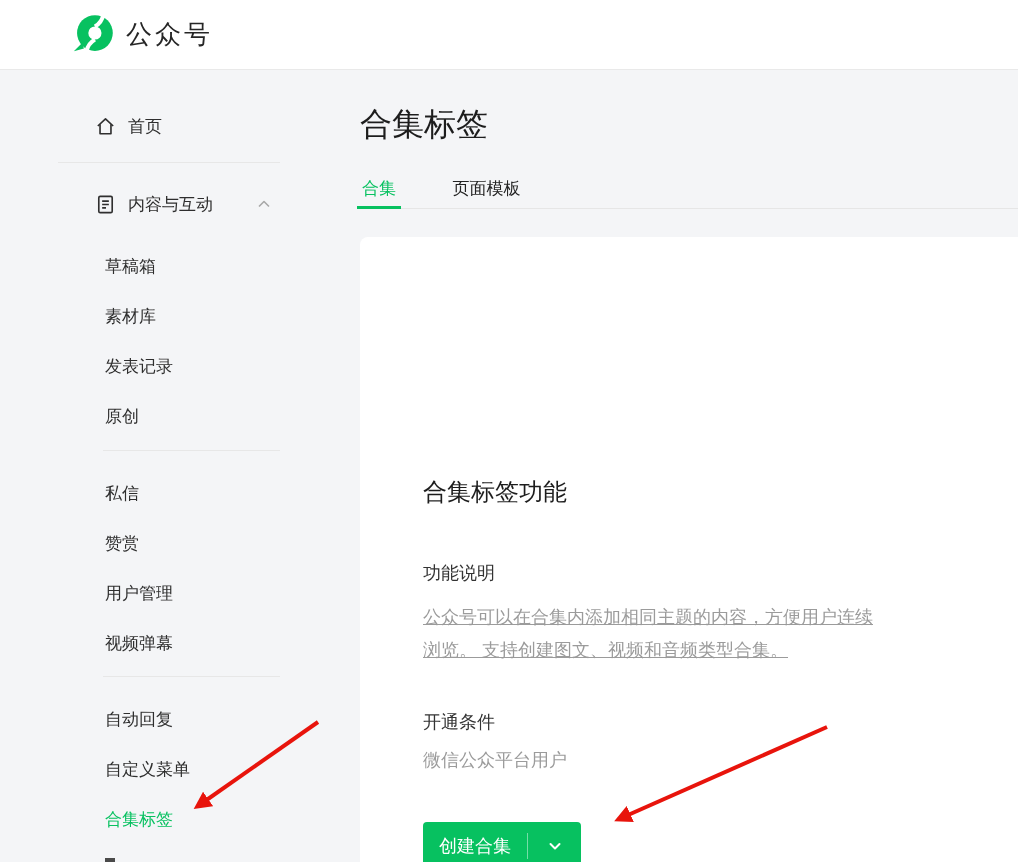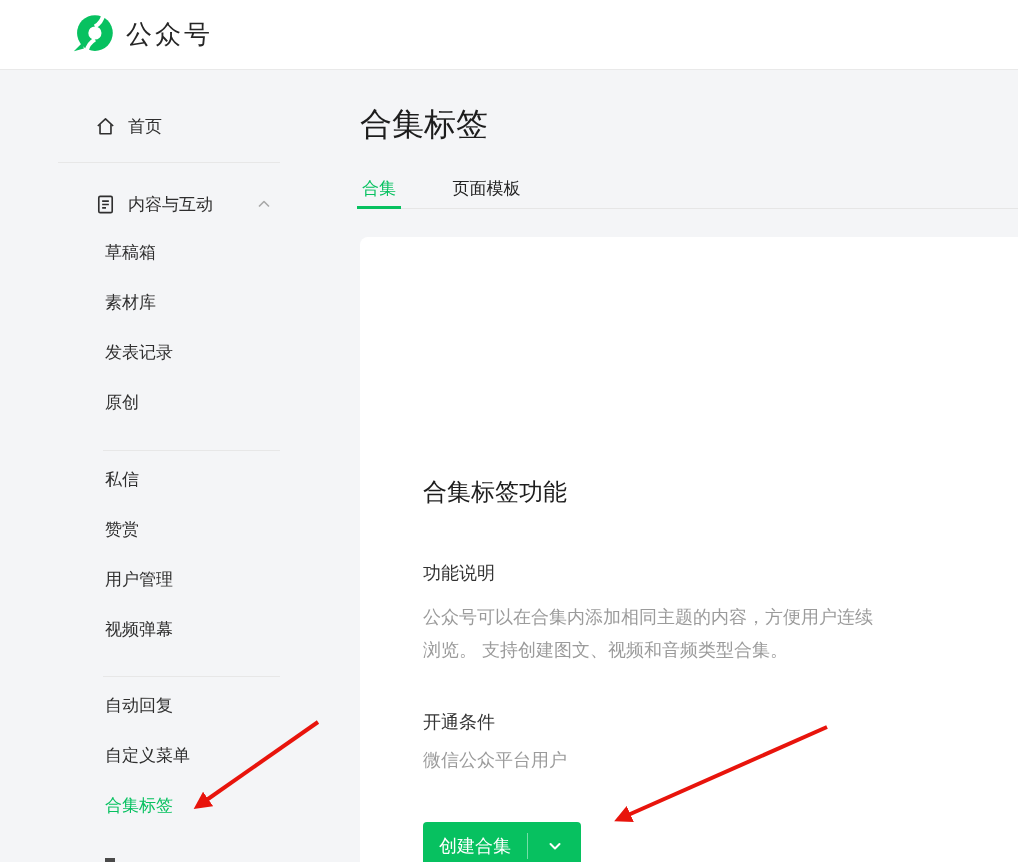--- a/index.html
+++ b/index.html
@@ -33,21 +33,21 @@
   .side-row .icon{width:24px;height:24px;margin-right:11px;display:flex;align-items:center;justify-content:center;}
   .side-row .chev{margin-left:auto;margin-right:66px;display:flex;}
   .divider{height:1px;background:var(--divider);margin-left:58px;width:222px;margin-top:11px;}
   .divider.inner{margin-left:103px;width:177px;}
   .divider.d2{margin-top:9px;}
   .divider.d3{margin-top:8px;}
   .side-row.section{margin-top:16px;}
   .sub-list{margin-top:12px;}
   .sub-list.g2,.sub-list.g3{margin-top:17px;}
   .sub-item{
-    display:flex;align-items:flex-start;height:50px;padding-left:105px;
+    display:flex;align-items:center;height:50px;padding-left:105px;
     font-size:17px;color:var(--text-dark);cursor:pointer;
   }
   .sub-item.active{color:var(--accent-green);}
   .sliver{margin:14px 0 0 105px;width:10px;height:4px;background:#4a4a4a;}
   
   .page-title{
     position:absolute;left:360px;top:104px;font-size:32px;line-height:40px;
     font-weight:400;color:#1d1d1d;margin:0;z-index:1;
   }
   .tabbar{position:absolute;left:360px;top:179px;right:0;height:30px;border-bottom:1px solid #e6e6e6;z-index:1;}
@@ -60,21 +60,21 @@
   .tab.active .tab-underline{
     display:block;position:absolute;left:-3px;right:-3px;top:27px;height:3px;
     background:var(--accent-green);
   }
   .card{
     position:absolute;left:360px;top:237px;width:658px;height:640px;
     background:#fff;border-radius:8px 0 0 0;padding:241px 60px 0 63px;z-index:1;
   }
   .card-heading{font-size:24px;line-height:28px;font-weight:400;color:#1d1d1d;margin:0 0 56px 0;}
   .section-label{font-size:18px;line-height:22px;font-weight:400;color:#333;margin:0 0 17px 0;}
-  .feature-text{font-size:18px;line-height:33px;color:var(--text-gray);width:460px;margin:16px 0 44px 0;}
+  .feature-text{font-size:18px;line-height:33px;color:var(--text-gray);width:460px;margin:16px 0 44px 0;text-decoration:underline;}
   .section-label.cond{margin-bottom:16px;}
   .condition-text{font-size:18px;line-height:22px;color:var(--text-gray);margin:0;}
   
   .create-btn{
     margin-top:51px;width:158px;height:48px;background:var(--accent-green);
     border-radius:4px;display:flex;align-items:center;color:#fff;cursor:pointer;
   }
   .create-btn .btn-label{flex:0 0 104px;text-align:center;font-size:18px;}
   .create-btn .btn-divider{width:1px;height:26px;background:rgba(255,255,255,0.45);}
   .create-btn .btn-caret{flex:1;display:flex;align-items:center;justify-content:center;}

